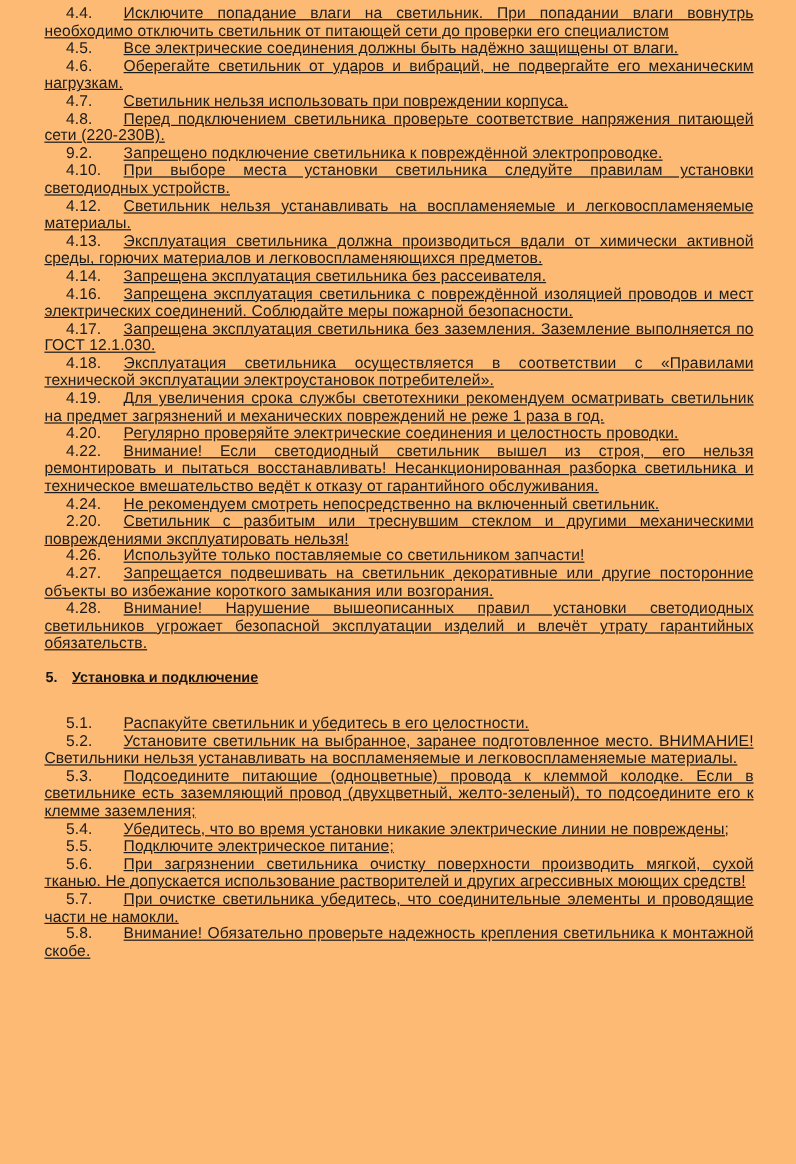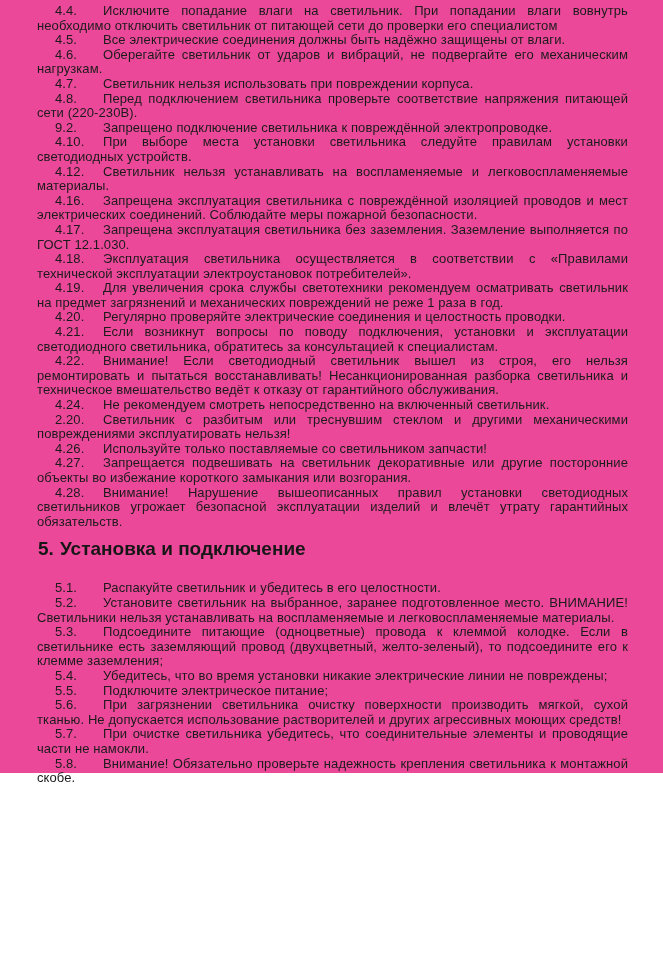--- a/index.html
+++ b/index.html
@@ -10,40 +10,41 @@
   body {
     width: 663px;
     height: 970px;
     overflow: hidden;
     font-family: "Liberation Sans", "DejaVu Sans", sans-serif;
     color: #1b1b1b;
   }
   .page {
     box-sizing: border-box;
     width: 663px;
-    height: 773px;
+    height: 970px;
     padding: 4px 35px 0 37px;
-    background: #ec4899;
+    background: #fdba74;
+    text-decoration: underline;
   }
   p.item {
     margin: 0;
     text-align: justify;
     text-indent: 18px;
     font-size: 13px;
     line-height: 14.6px;
     letter-spacing: 0.1px;
   }
   p.item .num {
     display: inline-block;
     width: 48px;
     text-indent: 0;
   }
   h2.section-heading {
     margin: 11px 0 13px 1px;
-    font-size: 19px;
+    font-size: 12px;
     line-height: 18px;
     font-weight: bold;
     color: #161616;
   }
   h2.section-heading .hnum {
     display: inline-block;
     width: 22px;
   }
   .gap-after-heading {
     height: 10px;
@@ -55,26 +56,27 @@
 <div class="page">
 
   <p class="item"><span class="num">4.4.</span><span>Исключите попадание влаги на светильник. При попадании влаги вовнутрь необходимо отключить светильник от питающей сети до проверки его специалистом</span></p>
   <p class="item"><span class="num">4.5.</span><span>Все электрические соединения должны быть надёжно защищены от влаги.</span></p>
   <p class="item"><span class="num">4.6.</span><span>Оберегайте светильник от ударов и вибраций, не подвергайте его механическим нагрузкам.</span></p>
   <p class="item"><span class="num">4.7.</span><span>Светильник нельзя использовать при повреждении корпуса.</span></p>
   <p class="item"><span class="num">4.8.</span><span>Перед подключением светильника проверьте соответствие напряжения питающей сети (220-230В).</span></p>
   <p class="item"><span class="num">9.2.</span><span>Запрещено подключение светильника к повреждённой электропроводке.</span></p>
   <p class="item"><span class="num">4.10.</span><span>При выборе места установки светильника следуйте правилам установки светодиодных устройств.</span></p>
   <p class="item"><span class="num">4.12.</span><span>Светильник нельзя устанавливать на воспламеняемые и легковоспламеняемые материалы.</span></p>
+  <p class="item"><span class="num">4.13.</span><span>Эксплуатация светильника должна производиться вдали от химически активной среды, горючих материалов и легковоспламеняющихся предметов.</span></p>
+  <p class="item"><span class="num">4.14.</span><span>Запрещена эксплуатация светильника без рассеивателя.</span></p>
   <p class="item"><span class="num">4.16.</span><span>Запрещена эксплуатация светильника с повреждённой изоляцией проводов и мест электрических соединений. Соблюдайте меры пожарной безопасности.</span></p>
   <p class="item"><span class="num">4.17.</span><span>Запрещена эксплуатация светильника без заземления. Заземление выполняется по ГОСТ 12.1.030.</span></p>
   <p class="item"><span class="num">4.18.</span><span>Эксплуатация светильника осуществляется в соответствии с «Правилами технической эксплуатации электроустановок потребителей».</span></p>
   <p class="item"><span class="num">4.19.</span><span>Для увеличения срока службы светотехники рекомендуем осматривать светильник на предмет загрязнений и механических повреждений не реже 1 раза в год.</span></p>
   <p class="item"><span class="num">4.20.</span><span>Регулярно проверяйте электрические соединения и целостность проводки.</span></p>
-  <p class="item"><span class="num">4.21.</span><span>Если возникнут вопросы по поводу подключения, установки и эксплуатации светодиодного светильника, обратитесь за консультацией к специалистам.</span></p>
   <p class="item"><span class="num">4.22.</span><span>Внимание! Если светодиодный светильник вышел из строя, его нельзя ремонтировать и пытаться восстанавливать! Несанкционированная разборка светильника и техническое вмешательство ведёт к отказу от гарантийного обслуживания.</span></p>
   <p class="item"><span class="num">4.24.</span><span>Не рекомендуем смотреть непосредственно на включенный светильник.</span></p>
   <p class="item"><span class="num">2.20.</span><span>Светильник с разбитым или треснувшим стеклом и другими механическими повреждениями эксплуатировать нельзя!</span></p>
   <p class="item"><span class="num">4.26.</span><span>Используйте только поставляемые со светильником запчасти!</span></p>
   <p class="item"><span class="num">4.27.</span><span>Запрещается подвешивать на светильник декоративные или другие посторонние объекты во избежание короткого замыкания или возгорания.</span></p>
   <p class="item"><span class="num">4.28.</span><span>Внимание! Нарушение вышеописанных правил установки светодиодных светильников угрожает безопасной эксплуатации изделий и влечёт утрату гарантийных обязательств.</span></p>
 
   <h2 class="section-heading"><span class="hnum">5.</span><span>Установка и подключение</span></h2>
   <div class="gap-after-heading"></div>
 

